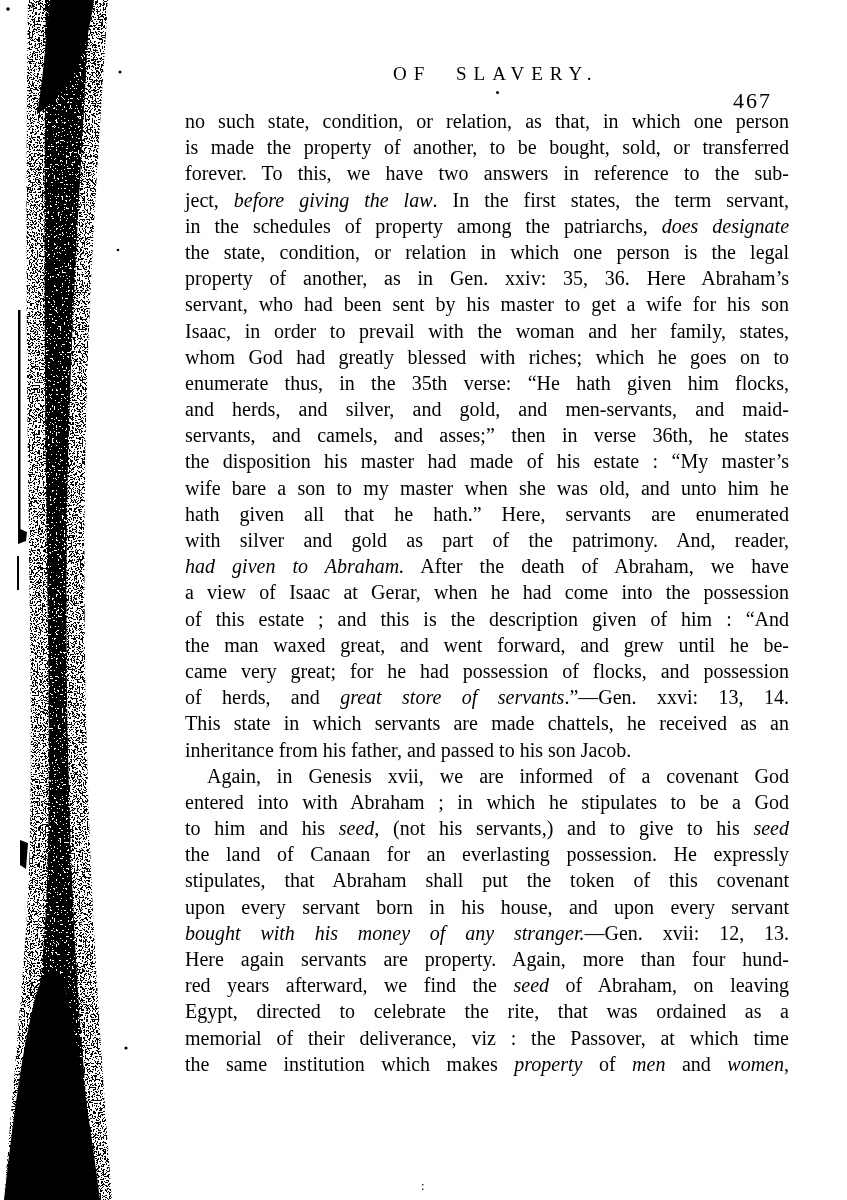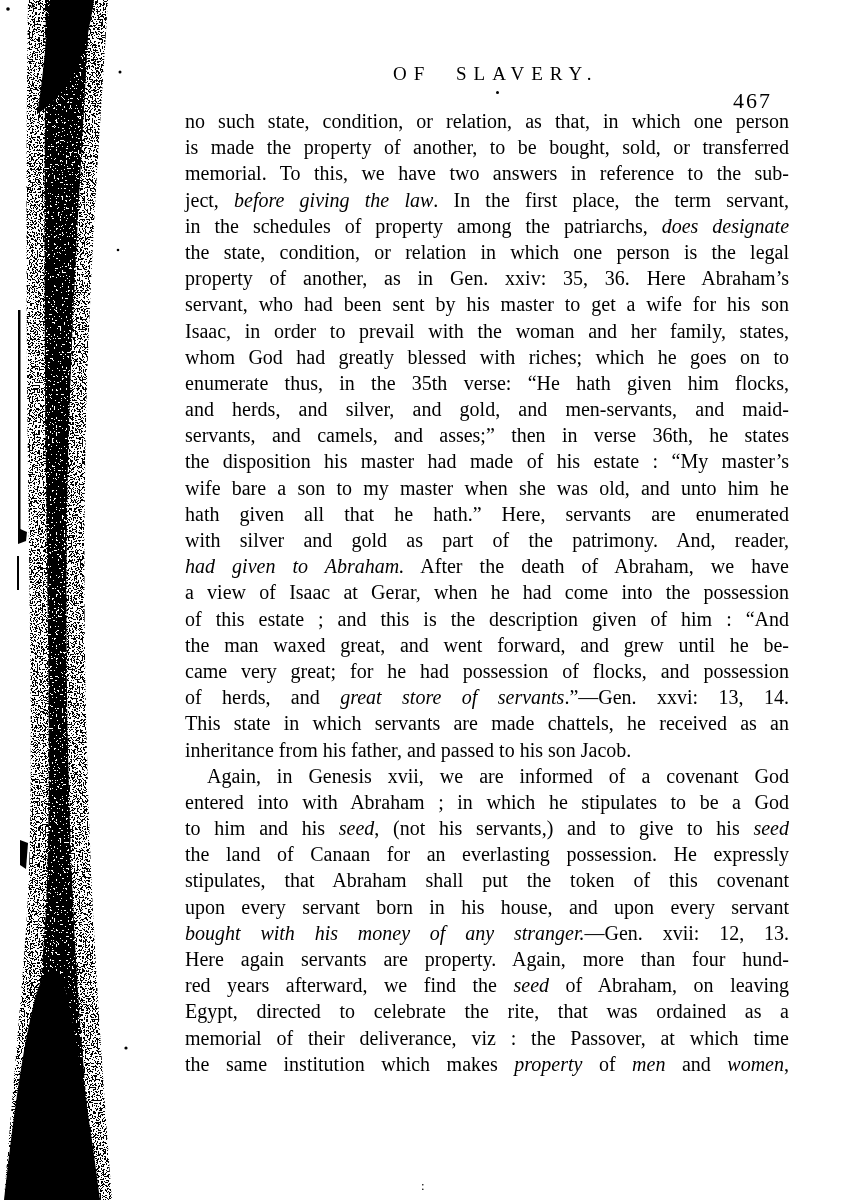--- a/index.html
+++ b/index.html
@@ -119,22 +119,22 @@
     <circle cx="33" cy="6" r="1.5" fill="#000"></circle>
   </svg>
 
   <div class="running-head">OF SLAVERY.</div>
   <div class="page-number">467</div>
   <div class="scan-dot header-dot"></div>
 
   <div class="body-text" id="body-text">
       <div class="line"><span>no such state, condition, or relation, as that, in which one person</span></div>
       <div class="line"><span>is made the property of another, to be bought, sold, or transferred</span></div>
-      <div class="line"><span>memorial.  To this, we have two answers in reference to the sub-</span></div>
-      <div class="line"><span>ject, </span><em>before giving the law</em><span>.  In the first place, the term servant,</span></div>
+      <div class="line"><span>forever.  To this, we have two answers in reference to the sub-</span></div>
+      <div class="line"><span>ject, </span><em>before giving the law</em><span>.  In the first states, the term servant,</span></div>
       <div class="line"><span>in the schedules of property among the patriarchs, </span><em>does designate</em></div>
       <div class="line"><span>the state, condition, or relation in which one person is the legal</span></div>
       <div class="line"><span>property of another, as in Gen. xxiv: 35, 36.  Here Abraham’s</span></div>
       <div class="line"><span>servant, who had been sent by his master to get a wife for his son</span></div>
       <div class="line"><span>Isaac, in order to prevail with the woman and her family, states,</span></div>
       <div class="line"><span>whom God had greatly blessed with riches; which he goes on to</span></div>
       <div class="line"><span>enumerate thus, in the 35th verse: “He hath given him flocks,</span></div>
       <div class="line"><span>and herds, and silver, and gold, and men-servants, and maid-</span></div>
       <div class="line"><span>servants, and camels, and asses;” then in verse 36th, he states</span></div>
       <div class="line"><span>the disposition his master had made of his estate : “My master’s</span></div>

